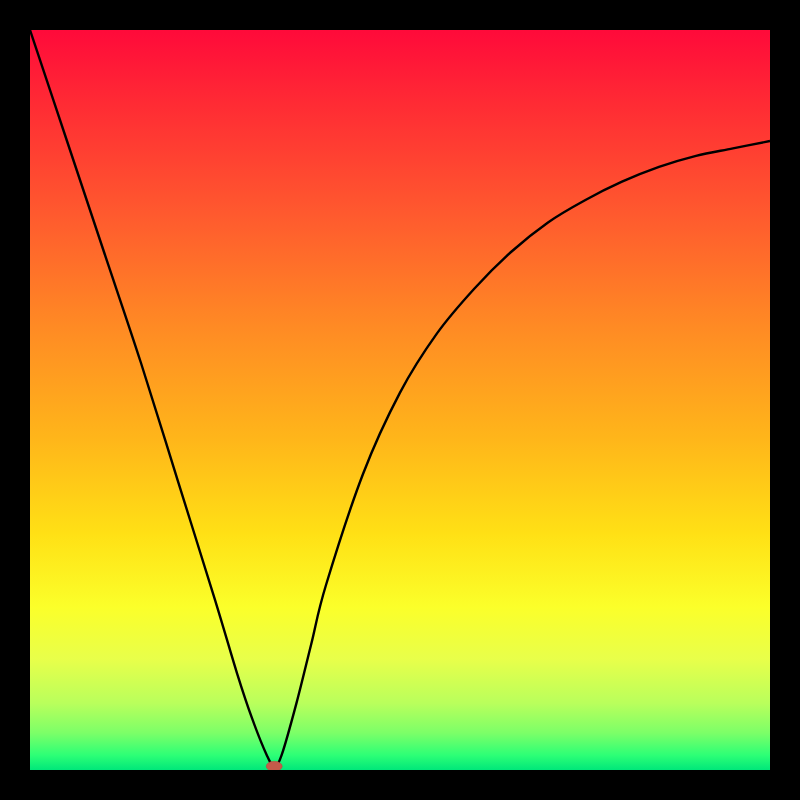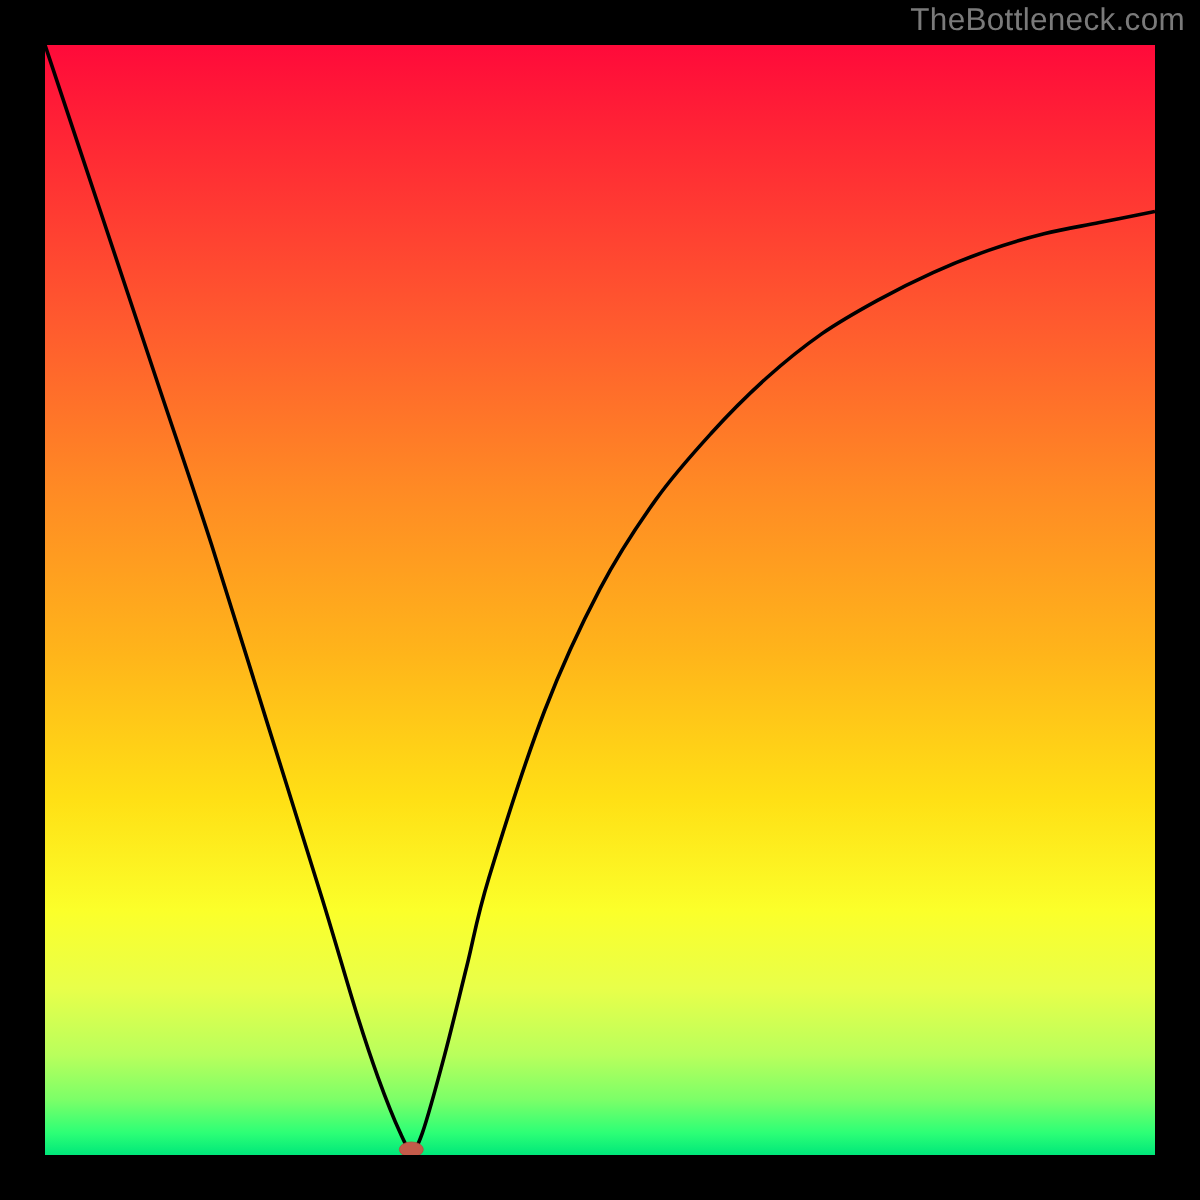--- a/index.html
+++ b/index.html
@@ -68,21 +68,20 @@
   .marker {
     fill: #c45b4a;
     stroke: #b04d3e;
     stroke-width: 0.5;
   }
 </style>
 </head>
 <body>
 
 <div class="outer">
-  <div class="watermark">TheBottleneck.com</div>
   <div class="plot-area">
     <div class="gradient"></div>
     <svg class="curve" viewBox="0 0 740 740" preserveAspectRatio="none">
       <path id="curve-path" d="M 0.00 0.00 C 6.17 18.50, 24.67 74.00, 37.00 111.00 C 49.33 148.00, 61.67 185.00, 74.00 222.00 C 86.33 259.00, 98.67 294.77, 111.00 333.00 C 123.33 371.23, 135.67 411.93, 148.00 451.40 C 160.33 490.87, 175.13 537.73, 185.00 569.80 C 194.87 601.87, 201.03 624.07, 207.20 643.80 C 213.37 663.53, 217.07 674.63, 222.00 688.20 C 226.93 701.77, 233.10 717.18, 236.80 725.20 C 240.50 733.22, 241.73 736.30, 244.20 736.30 C 246.67 736.30, 247.90 735.68, 251.60 725.20 C 255.30 714.72, 261.47 691.90, 266.40 673.40 C 271.33 654.90, 276.27 633.93, 281.20 614.20 C 286.13 594.47, 287.37 583.37, 296.00 555.00 C 304.63 526.63, 320.67 476.07, 333.00 444.00 C 345.33 411.93, 357.67 386.03, 370.00 362.60 C 382.33 339.17, 394.67 320.67, 407.00 303.40 C 419.33 286.13, 431.67 272.57, 444.00 259.00 C 456.33 245.43, 468.67 233.10, 481.00 222.00 C 493.33 210.90, 505.67 201.03, 518.00 192.40 C 530.33 183.77, 542.67 176.98, 555.00 170.20 C 567.33 163.42, 579.67 157.25, 592.00 151.70 C 604.33 146.15, 616.67 141.22, 629.00 136.90 C 641.33 132.58, 653.67 128.88, 666.00 125.80 C 678.33 122.72, 690.67 120.87, 703.00 118.40 C 715.33 115.93, 733.83 112.23, 740.00 111.00"></path>
       <ellipse id="marker-dot" class="marker" cx="244.20" cy="736.30" rx="8" ry="5"></ellipse>
     </svg>
   </div>
 </div>
 
 </body></html>

